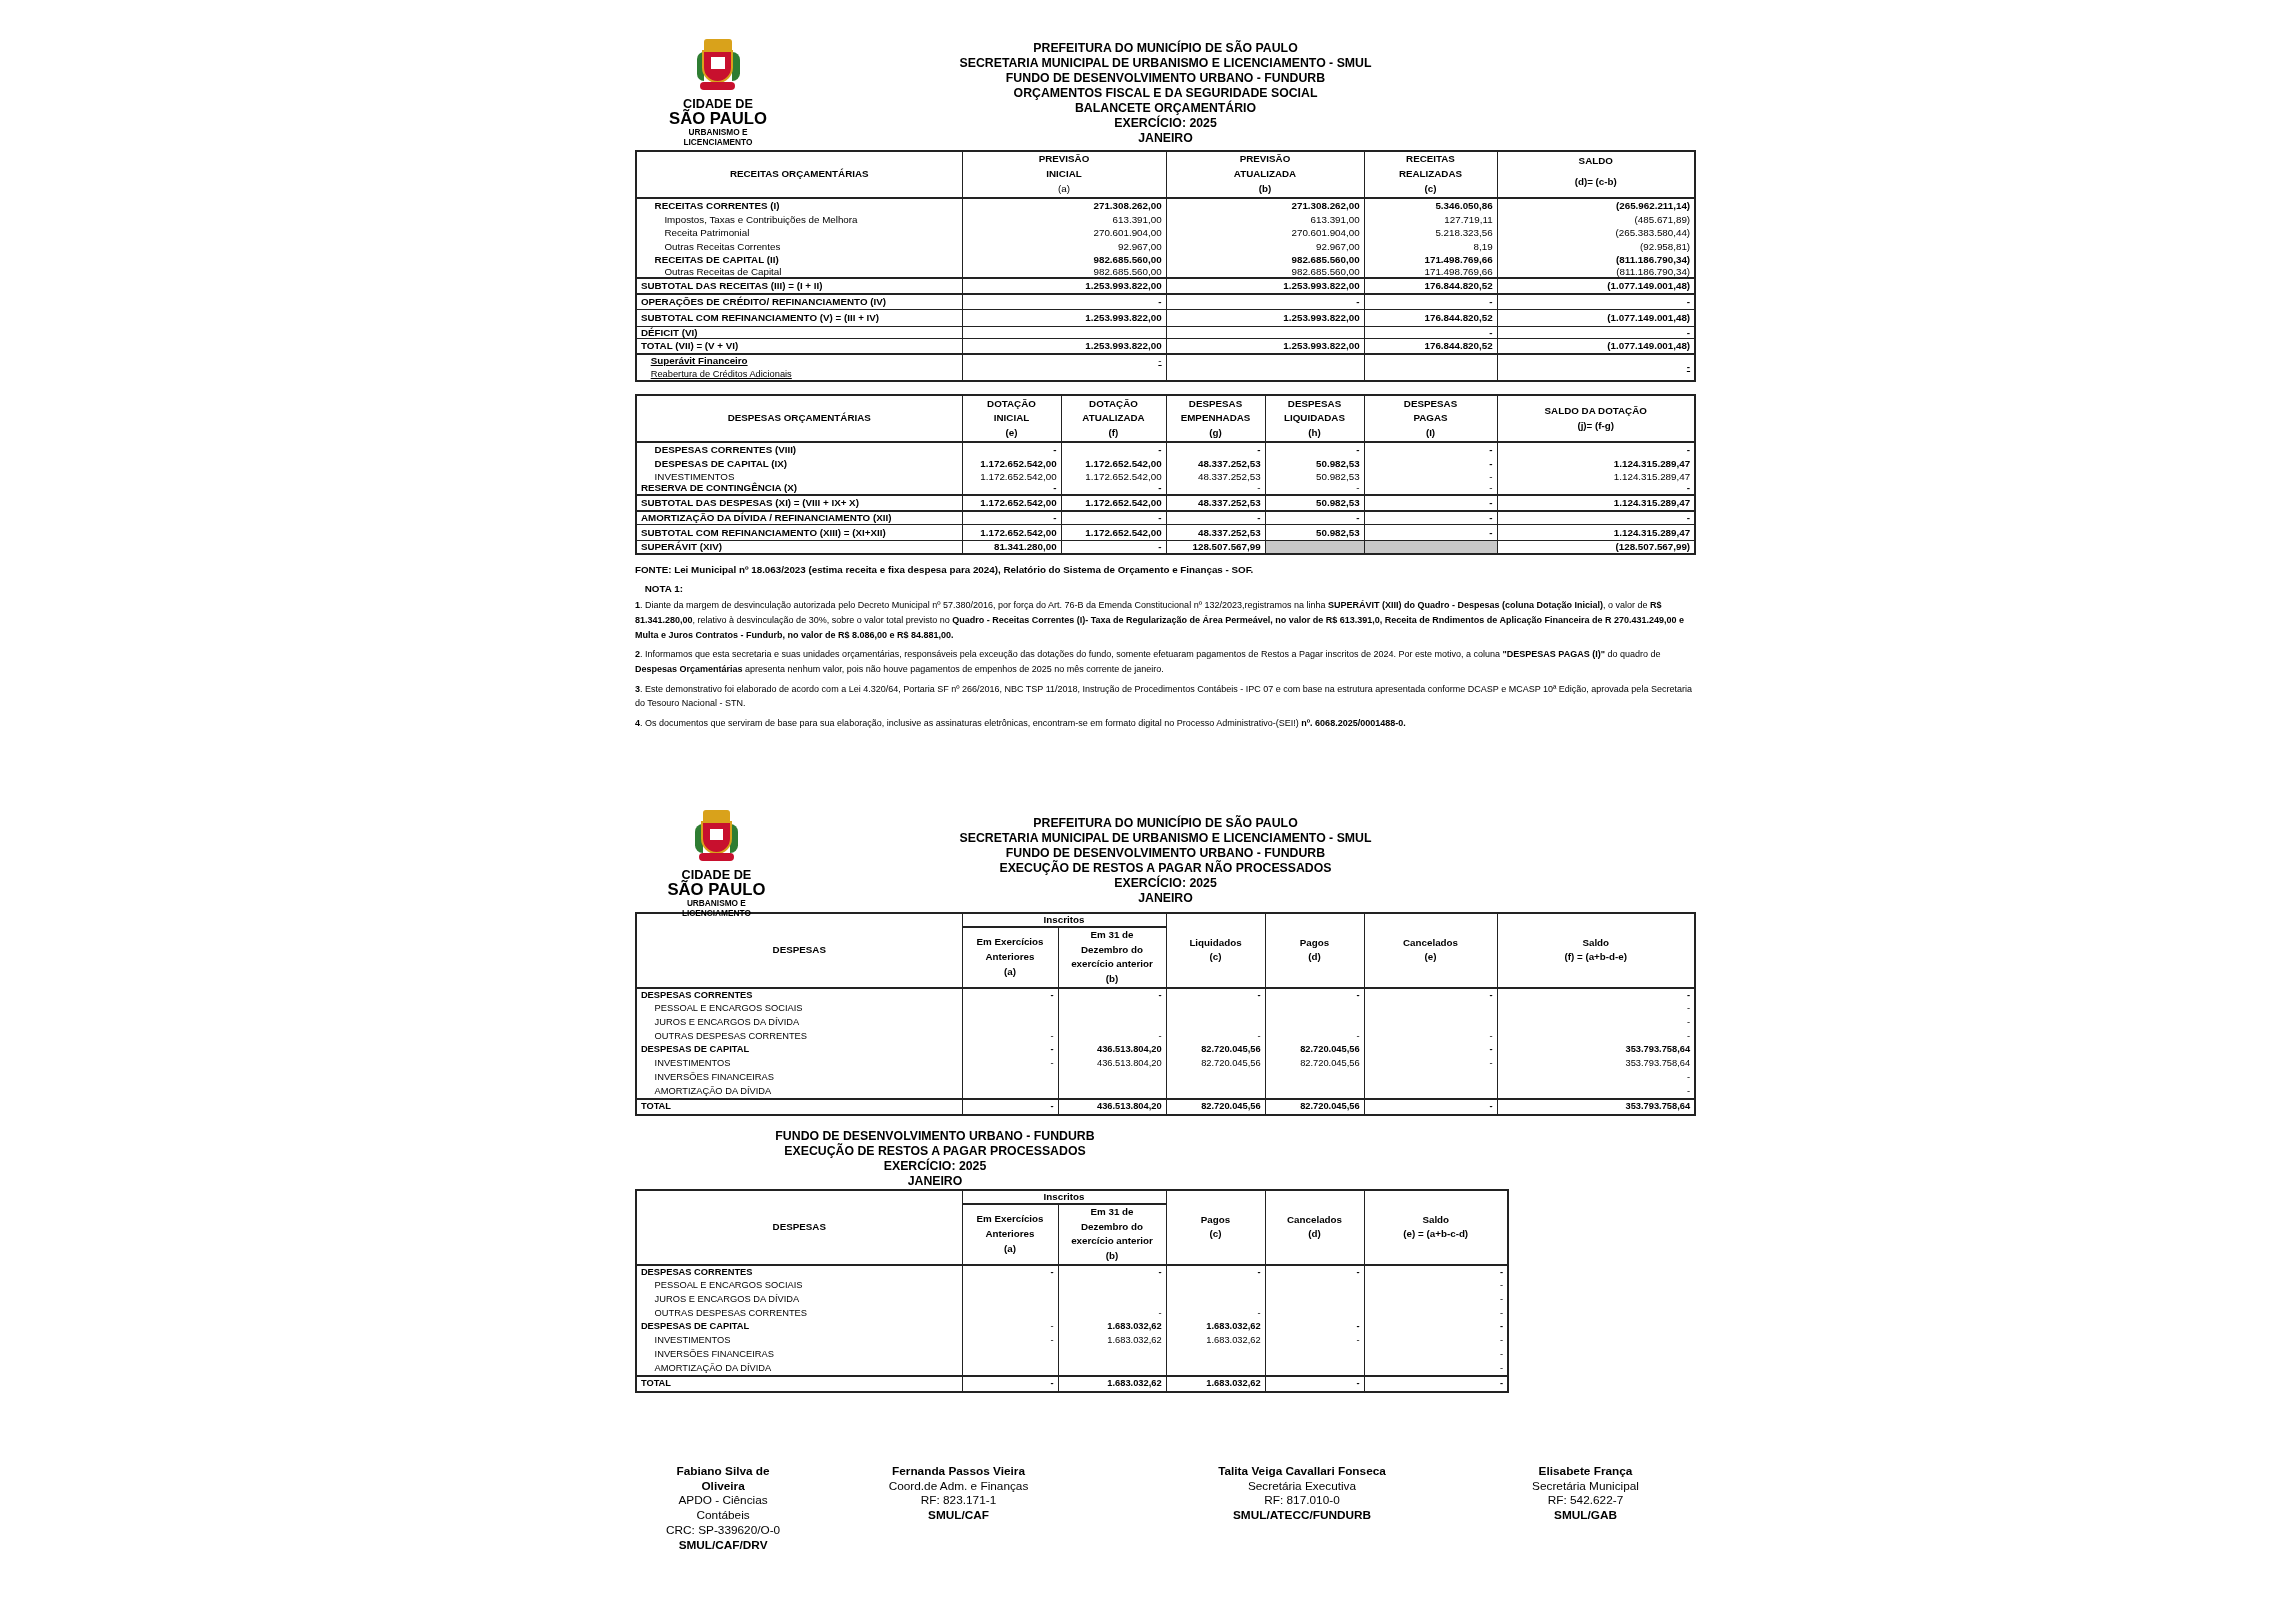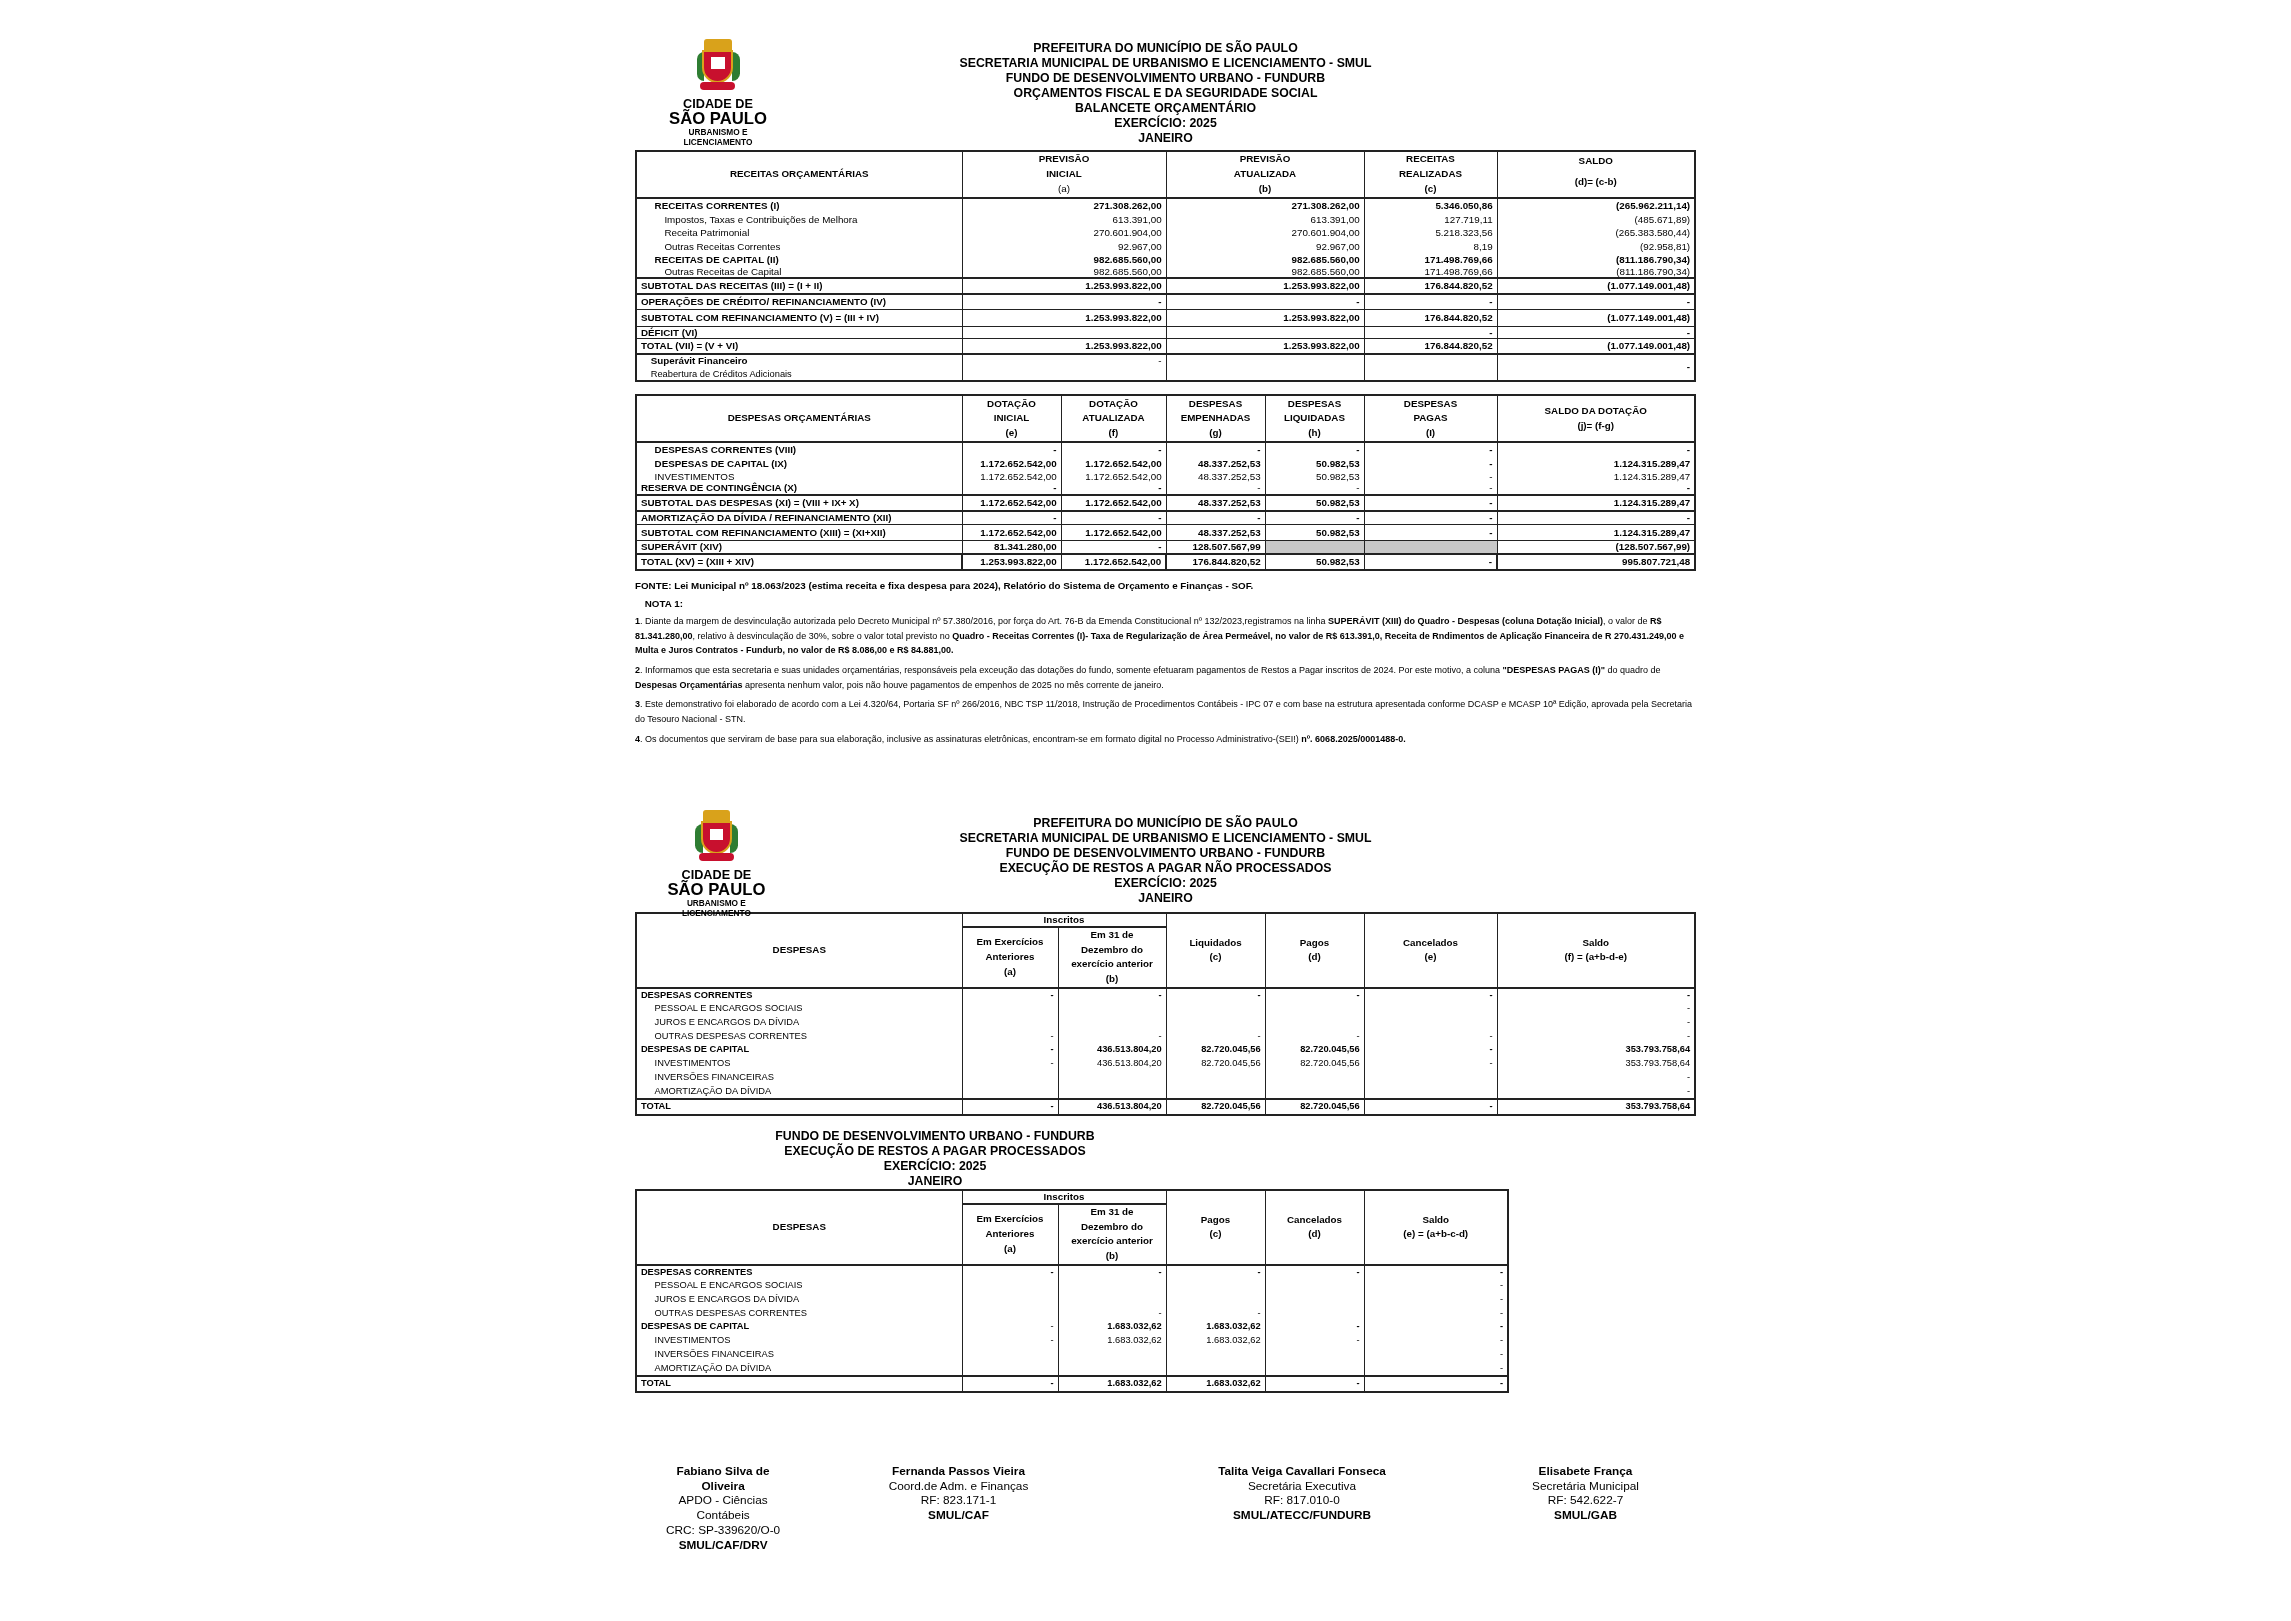--- a/index.html
+++ b/index.html
@@ -182,21 +182,21 @@
       <td class="vline num">-</td>
       <td class="vline num">-</td>
     </tr>
     <tr class="r14 thin-top b">
       <td>TOTAL (VII) = (V  + VI)</td>
       <td class="vline num">1.253.993.822,00</td>
       <td class="vline num">1.253.993.822,00</td>
       <td class="vline num">176.844.820,52</td>
       <td class="vline num">(1.077.149.001,48)</td>
     </tr>
-    <tr class="thick-top" style="height:16px;line-height:12.7px;">
+    <tr class="thick-top" style="height:16px;line-height:12.7px;text-decoration:underline;">
       <td style="padding-left:13.7px">
             <div class="b">Superávit Financeiro</div>
             <div style="font-size:9.3px">Reabertura de Créditos Adicionais</div>
           </td>
       <td class="vline num" style="vertical-align:top">-</td>
       <td class="vline num"></td>
       <td class="vline num"></td>
       <td class="vline num b">-</td>
     </tr>
   </tbody>
@@ -309,29 +309,20 @@
           <td class="vline num">1.124.315.289,47</td>
     </tr>
     <tr class="r12 thin-top b">
       <td>SUPERÁVIT (XIV)</td>
       <td class="vline num">81.341.280,00</td>
           <td class="vline num">-</td>
           <td class="vline num">128.507.567,99</td>
           <td class="vline num gray"></td>
           <td class="vline num gray"></td>
           <td class="vline num">(128.507.567,99)</td>
-    </tr>
-    <tr class="r14 thick-top b">
-      <td>TOTAL (XV) = (XIII + XIV)</td>
-      <td class="num" style="border-left:2.9px solid #222">1.253.993.822,00</td>
-          <td class="vline num">1.172.652.542,00</td>
-          <td class="num" style="border-left:2.9px solid #222">176.844.820,52</td>
-          <td class="vline num">50.982,53</td>
-          <td class="vline num">-</td>
-          <td class="num" style="border-left:2.9px solid #222">995.807.721,48</td>
     </tr>
   </tbody>
     </table>
 
   <div class="notes">
     <div class="fonte">FONTE: Lei Municipal nº 18.063/2023 (estima receita e fixa despesa para 2024), Relatório do Sistema de Orçamento e Finanças - SOF.</div>
     <div class="nota-title">NOTA 1:</div>
     <p><b>1</b><span>. Diante da margem de desvinculação autorizada pelo Decreto Municipal nº 57.380/2016, por força do Art. 76-B da Emenda Constitucional nº 132/2023,registramos na linha </span><b>SUPERÁVIT (XIII) do Quadro - Despesas (coluna Dotação Inicial)</b><span>, o valor de </span><b>R$ 81.341.280,00</b><span>, relativo à desvinculação de 30%, sobre o valor total previsto no </span><b>Quadro - Receitas Correntes (I)-  Taxa de Regularização de Área Permeável, no valor de R$ 613.391,0, Receita de Rndimentos de Aplicação Financeira de R 270.431.249,00 e Multa e Juros Contratos - Fundurb, no valor de R$ 8.086,00 e R$ 84.881,00.</b></p>
     <p><b>2</b><span>. Informamos que esta secretaria e suas unidades orçamentárias, responsáveis pela exceução das dotações do fundo, somente efetuaram pagamentos de Restos a Pagar inscritos de 2024. Por este motivo, a coluna </span><b>"DESPESAS PAGAS (I)"</b><span> do quadro de </span><b>Despesas Orçamentárias</b><span> apresenta nenhum valor, pois não houve pagamentos de empenhos de 2025 no mês corrente de janeiro.</span></p>
     <p><b>3</b><span>. Este demonstrativo foi elaborado de acordo com a Lei 4.320/64, Portaria SF nº 266/2016, NBC TSP 11/2018, Instrução de Procedimentos Contábeis - IPC 07 e com base na estrutura apresentada conforme DCASP e MCASP 10ª Edição, aprovada pela Secretaria do Tesouro Nacional - STN.</span></p>

